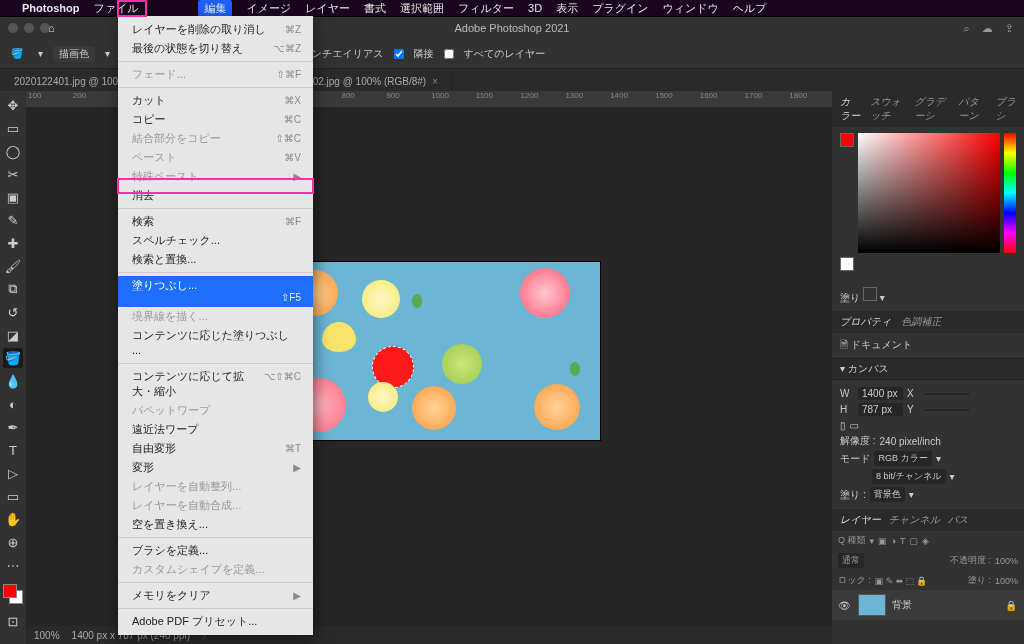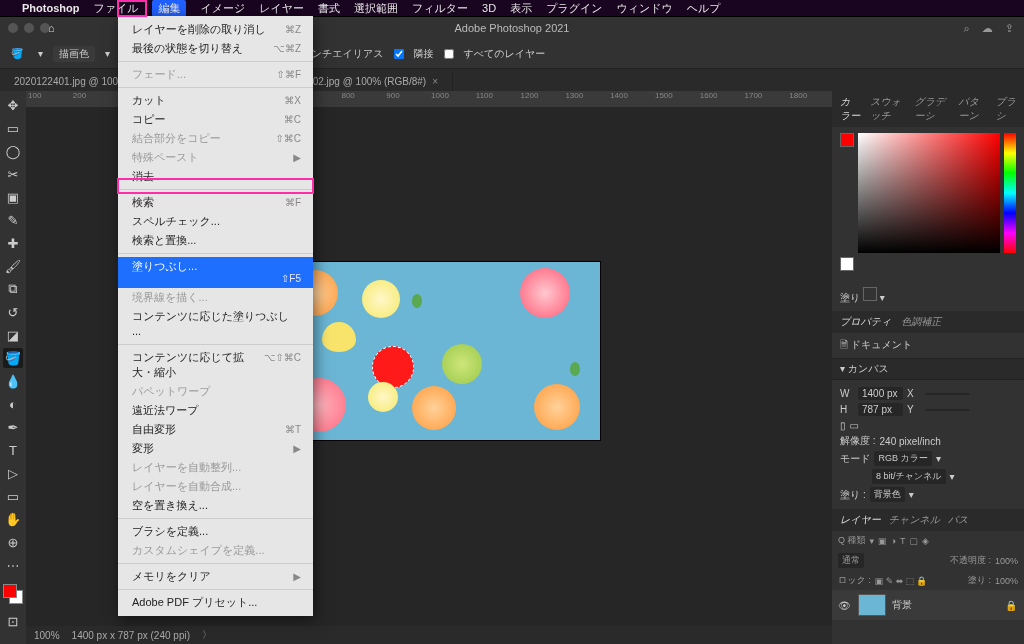--- a/index.html
+++ b/index.html
@@ -3,21 +3,21 @@
 <meta charset="utf-8">
 <style>
 * { margin:0; padding:0; box-sizing:border-box; font-family:"Hiragino Sans","Helvetica Neue",Arial,sans-serif; -webkit-font-smoothing:antialiased; }
 body { width:1024px; height:644px; background:#1a1a1a; overflow:hidden; position:relative; color:#ccc; font-size:11px; }
 
 
 .mac-bar { height:17px; background:linear-gradient(#1a0520,#1a0520); display:flex; align-items:center; padding:0 8px; gap:14px; color:#e8e8e8; font-size:11px; font-weight:500; border-bottom:1px solid #000; }
 .mac-bar .apple { font-size:13px; }
 .mac-bar .app-name { font-weight:700; }
 .mac-bar .item { cursor:default; }
-.mac-bar .item.active { background:#2060ff; padding:1px 6px; border-radius:2px; }
+.mac-bar .item.active { background:#2060ff; padding:1px 6px; border-radius:2px;margin-left:46px; }
 
 
 .title-row { height:22px; background:#323232; display:flex; align-items:center; justify-content:center; color:#bbb; font-size:11px; position:relative; }
 .title-row .traffic { position:absolute; left:8px; display:flex; gap:6px; }
 .title-row .dot { width:10px; height:10px; border-radius:50%; background:#555; }
 .title-row .home { position:absolute; left:48px; color:#ccc; }
 .title-row .right-icons { position:absolute; right:10px; display:flex; gap:12px; color:#999; }
 
 
 .options-bar { height:30px; background:#323232; display:flex; align-items:center; padding:0 8px; gap:10px; color:#ccc; font-size:10px; border-bottom:1px solid #222; }
@@ -331,20 +331,24 @@
     </div>
     <div class="mi">
       <span>コピー</span>
       <span class="sc">⌘C</span>
     </div>
     <div class="mi dis">
       <span>結合部分をコピー</span>
       <span class="sc">⇧⌘C</span>
     </div>
     <div class="mi dis">
+      <span>ペースト</span>
+      <span class="sc">⌘V</span>
+    </div>
+    <div class="mi dis">
       <span>特殊ペースト</span>
       <span class="sc">▶</span>
     </div>
     <div class="mi">
       <span>消去</span>
       <span class="sc"></span>
     </div>
     <div class="sep"></div>
     <div class="mi">
       <span>検索</span>

